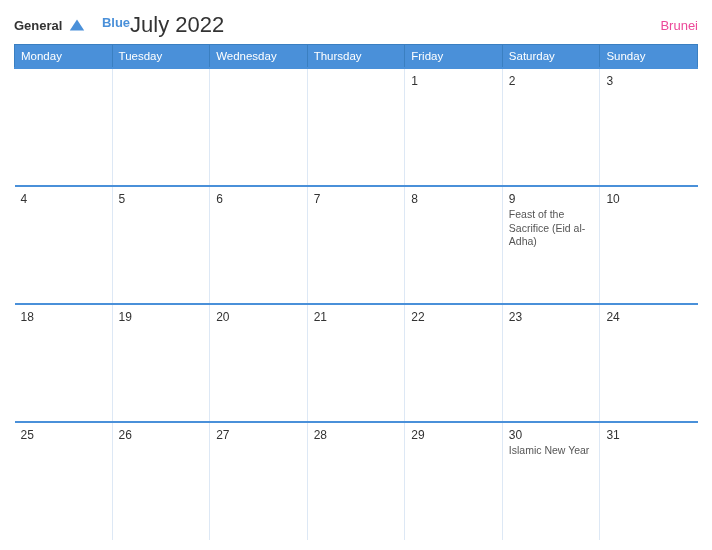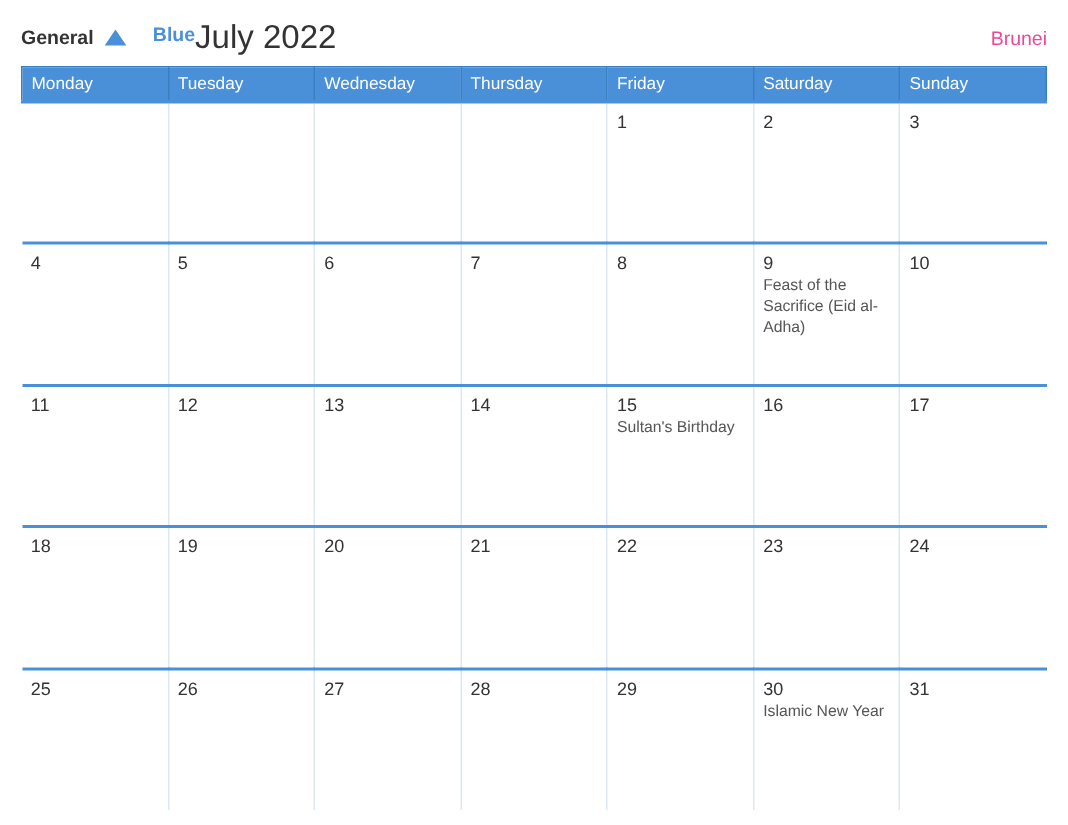--- a/index.html
+++ b/index.html
@@ -182,41 +182,20 @@
           <td>
             <span class="day-number">8</span>
           </td>
           <td><span class="day-number">9</span><span class="event">Feast of the Sacrifice (Eid al-Adha)</span></td>
           <td>
             <span class="day-number">10</span>
           </td>
         </tr>
         <tr>
           <td>
-            <span class="day-number">11</span>
-          </td>
-          <td>
-            <span class="day-number">12</span>
-          </td>
-          <td>
-            <span class="day-number">13</span>
-          </td>
-          <td>
-            <span class="day-number">14</span>
-          </td>
-          <td><span class="day-number">15</span><span class="event">Sultan's Birthday</span></td>
-          <td>
-            <span class="day-number">16</span>
-          </td>
-          <td>
-            <span class="day-number">17</span>
-          </td>
-        </tr>
-        <tr>
-          <td>
             <span class="day-number">18</span>
           </td>
           <td>
             <span class="day-number">19</span>
           </td>
           <td>
             <span class="day-number">20</span>
           </td>
           <td>
             <span class="day-number">21</span>

